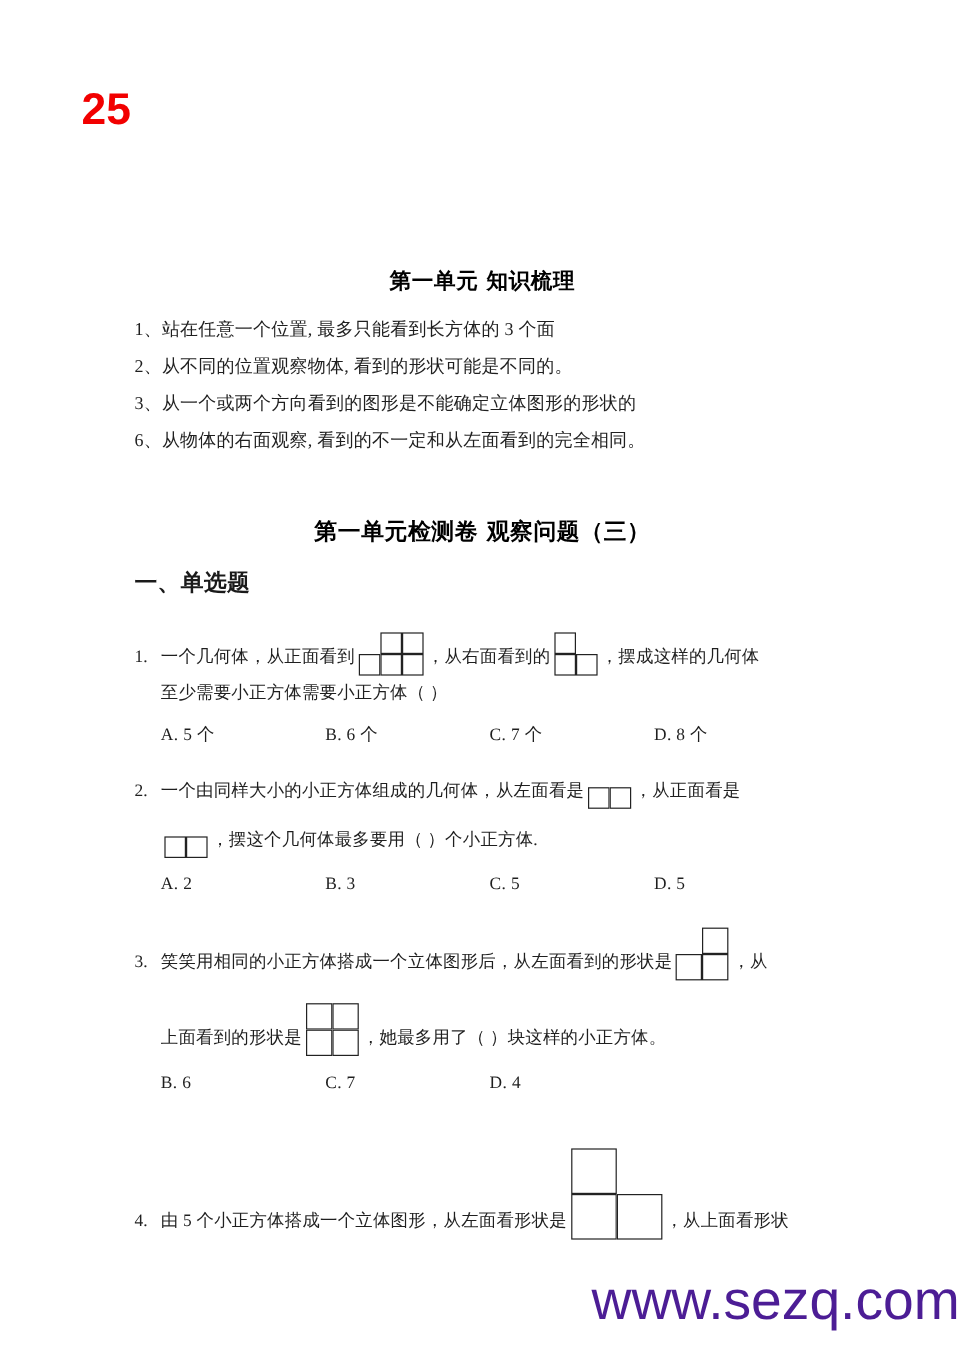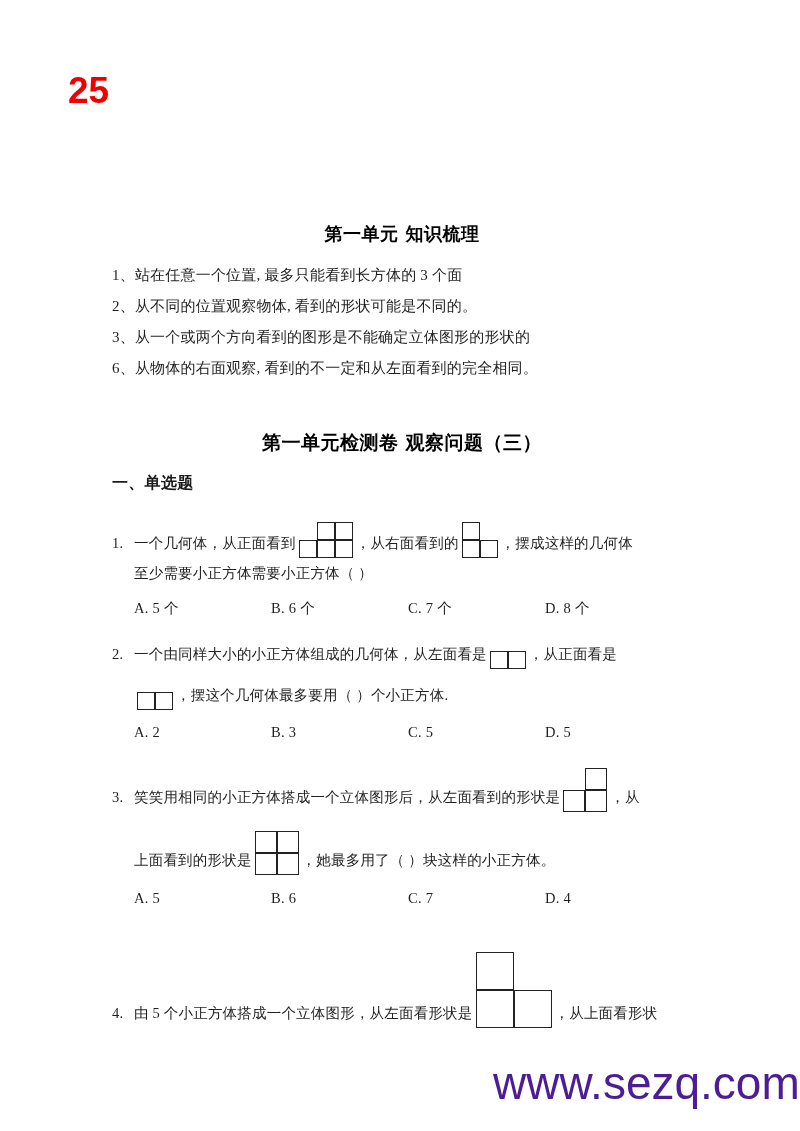--- a/index.html
+++ b/index.html
@@ -64,21 +64,21 @@
     font-size: 19px;
     font-weight: bold;
     text-align: center;
     letter-spacing: 0.5px;
     color: #000;
   }
 
   .part-label {
     margin-top: 17px;
     font-family: "DejaVu Sans", "Liberation Sans", sans-serif;
-    font-size: 16px;
+    font-size: 19px;
     font-weight: bold;
     color: #1a1a1a;
     letter-spacing: 0.3px;
   }
 
   
   .question {
     font-size: 14.5px;
     color: #1f1f1f;
     letter-spacing: 0.2px;
@@ -230,21 +230,20 @@
       <span class="q-text">上面看到的形状是</span>
       <span class="shape" style="width: 44px; height: 44px;">
           <span class="cell" style="left: 0px; top: 0px; width: 22px; height: 22px;"></span>
           <span class="cell" style="left: 22px; top: 0px; width: 22px; height: 22px;"></span>
           <span class="cell" style="left: 0px; top: 22px; width: 22px; height: 22px;"></span>
           <span class="cell" style="left: 22px; top: 22px; width: 22px; height: 22px;"></span>
         </span>
       <span class="q-text">，她最多用了（        ）块这样的小正方体。</span>
     </div>
     <div class="options" style="margin-top:9px;">
-      <span class="option">A. 5</span>
       <span class="option">B. 6</span>
       <span class="option">C. 7</span>
       <span class="option">D. 4</span>
     </div>
   </div>
 
   <div class="question" style="margin-top:40px;">
     <div class="q-line">
       <span class="q-num">4.</span>
       <span class="q-text">由 5 个小正方体搭成一个立体图形，从左面看形状是</span>

